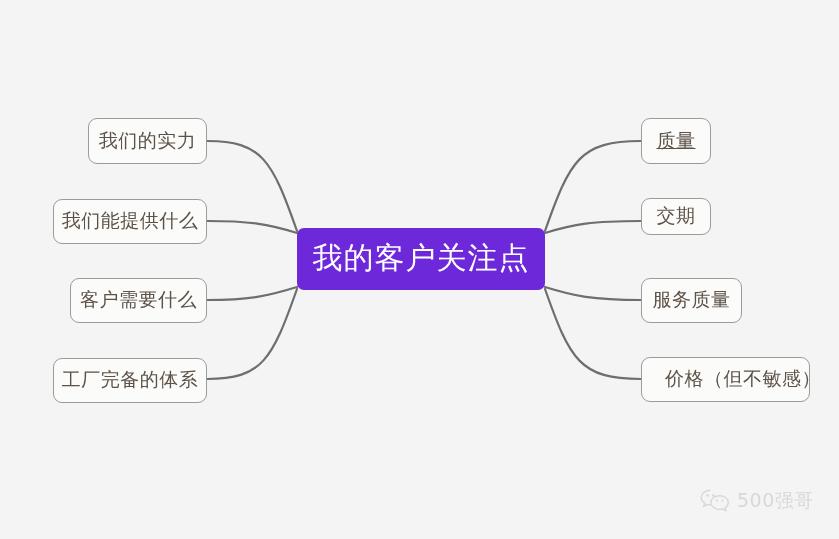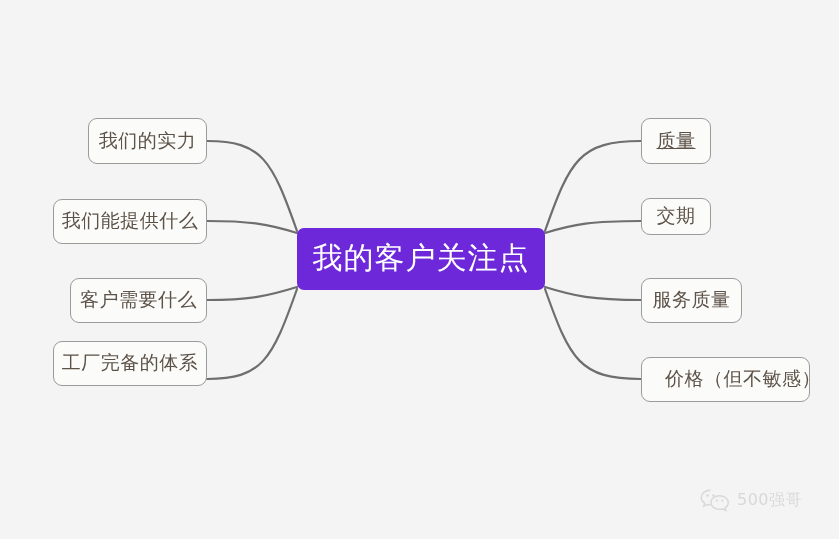--- a/index.html
+++ b/index.html
@@ -64,41 +64,41 @@
   }
   .central-label {
     display: block;
     padding-bottom: 3px;
   }
 
   
   #node-l0 { left: 88px;  top: 118px; width: 119px; height: 46px; }
   #node-l1 { left: 53px;  top: 199px; width: 154px; height: 45px; }
   #node-l2 { left: 70px;  top: 278px; width: 137px; height: 45px; }
-  #node-l3 { left: 53px;  top: 341px; width: 154px; height: 45px; }
+  #node-l3 { left: 53px;  top: 358px; width: 154px; height: 45px; }
 
   
   #node-r0 { left: 641px; top: 118px; width: 70px;  height: 46px; text-decoration: underline; }
   #node-r1 { left: 641px; top: 198px; width: 70px;  height: 37px; }
   #node-r2 { left: 641px; top: 278px; width: 101px; height: 45px; }
   #node-r3 { left: 641px; top: 357px; width: 169px; height: 45px; padding-left: 35px; }
 
   
   #central { left: 297px; top: 228px; width: 248px; height: 62px; }
 
   
   #watermark {
     position: absolute;
     left: 700px;
     top: 488px;
     display: flex;
     align-items: center;
     gap: 7px;
     color: #d8d8d8;
-    font-size: 16px;
+    font-size: 19px;
     line-height: 1;
     user-select: none;
   }
   #watermark .wm-text { display:block; padding-bottom: 2px; letter-spacing: 0.5px; }
   .wm-icon { display: block; }
 </style>
 </head>
 <body>
 
 <div id="canvas">

